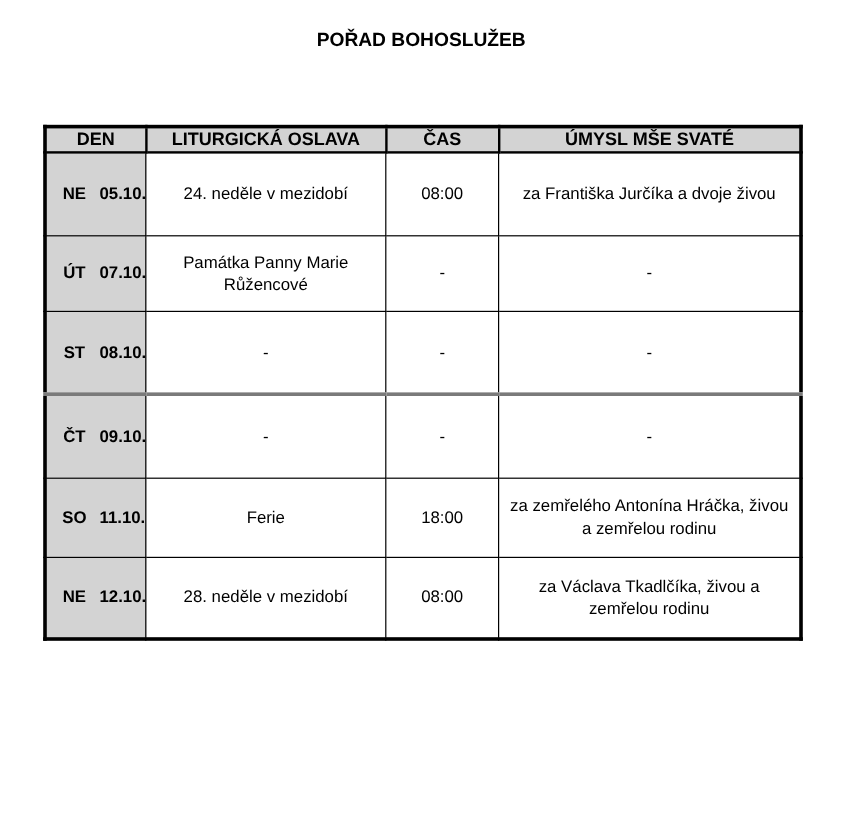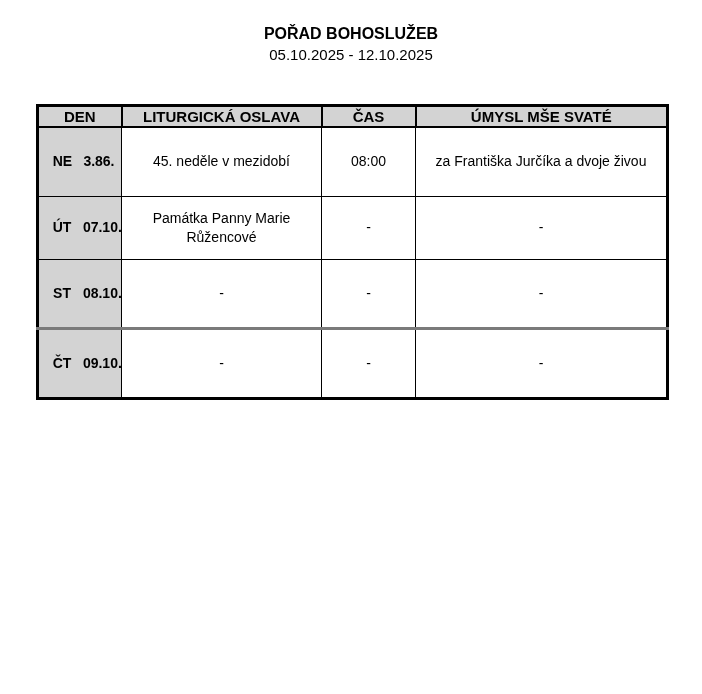--- a/index.html
+++ b/index.html
@@ -97,21 +97,20 @@
     border-bottom:3px solid var(--divider-color);
   }
 </style>
 </head>
 <body>
 
 <div class="page">
 
   <div class="doc-header">
     <div class="doc-title">POŘAD BOHOSLUŽEB</div>
-    <div class="doc-daterange">05.10.2025 - 12.10.2025</div>
   </div>
 
   <table class="schedule">
     <colgroup>
       <col style="width:84px">
       <col style="width:200px">
       <col style="width:94px">
       <col style="width:252px">
     </colgroup>
     <thead>
@@ -119,23 +118,23 @@
         <th>DEN</th>
         <th>LITURGICKÁ OSLAVA</th>
         <th>ČAS</th>
         <th>ÚMYSL MŠE SVATÉ</th>
       </tr>
     </thead>
     <tbody id="schedule-body">
     <tr>
       <td class="col-den">
         <span class="day-abbr">NE</span>
-        <span class="day-date">3.86.</span>
+        <span class="day-date">05.10.</span>
       </td>
-      <td class="col-lit">45. neděle v mezidobí</td>
+      <td class="col-lit">24. neděle v mezidobí</td>
       <td class="col-cas">08:00</td>
       <td class="col-umysl">za Františka Jurčíka a dvoje živou</td>
     </tr>
 
 
     <tr>
       <td class="col-den">
         <span class="day-abbr">ÚT</span>
         <span class="day-date">07.10.</span>
       </td>
@@ -158,17 +157,35 @@
       <td class="col-den">
         <span class="day-abbr">ČT</span>
         <span class="day-date">09.10.</span>
       </td>
       <td class="col-lit">-</td>
       <td class="col-cas">-</td>
       <td class="col-umysl">-</td>
     </tr>
 
 
+    <tr>
+      <td class="col-den">
+        <span class="day-abbr">SO</span>
+        <span class="day-date">11.10.</span>
+      </td>
+      <td class="col-lit">Ferie</td>
+      <td class="col-cas">18:00</td>
+      <td class="col-umysl">za zemřelého Antonína Hráčka, živou a zemřelou rodinu</td>
+    </tr>
 
+    <tr>
+      <td class="col-den">
+        <span class="day-abbr">NE</span>
+        <span class="day-date">12.10.</span>
+      </td>
+      <td class="col-lit">28. neděle v mezidobí</td>
+      <td class="col-cas">08:00</td>
+      <td class="col-umysl">za Václava Tkadlčíka, živou a zemřelou rodinu</td>
+    </tr>
   </tbody>
   </table>
 
 </div>
 
 </body></html>

